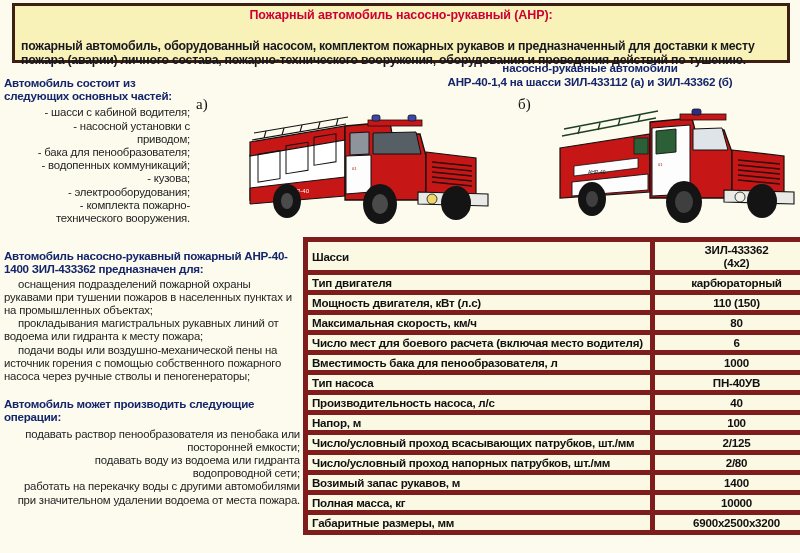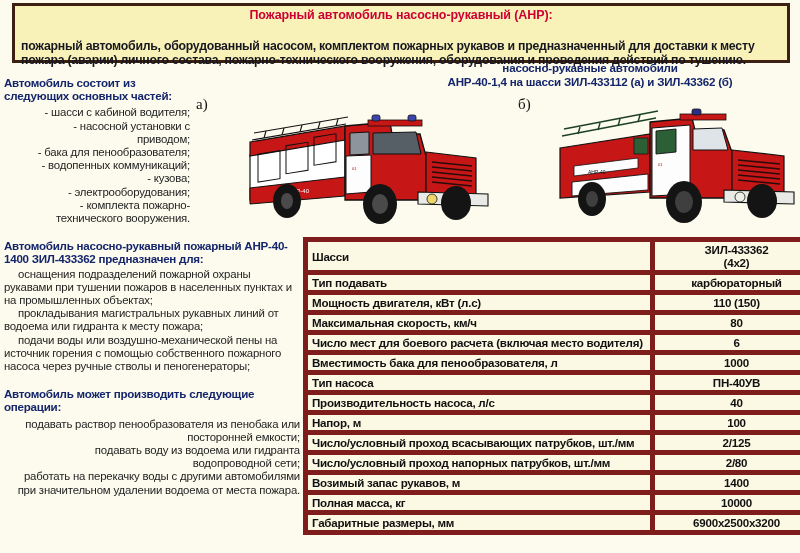--- a/index.html
+++ b/index.html
@@ -63,21 +63,21 @@
   .hl.narrow{width:176px;}
   .para{
     color:#232323;
     font-size:11.4px;
     line-height:13.2px;
     letter-spacing:-0.2px;
     margin:0;
   }
   .para.narrow{width:186px;}
   .indent{text-indent:14px;}
-  .blk{margin-top:14px;}
+  .blk{margin-top:24px;}
   .blk-sm{margin-top:4px;text-align:right;}
 
   
   .fig-label{
     position:absolute;
     font-family:"Liberation Serif", serif;
     font-size:15px;
     color:#101010;
   }
 
@@ -265,21 +265,21 @@
   <table class="spec-table">
     <tbody>
       <tr>
         <td class="k">Шасси</td>
         <td class="v">
           <span class="sub">ЗИЛ-433362</span>
           <span class="sub">(4х2)</span>
         </td>
       </tr>
       <tr>
-        <td class="k">Тип подавать</td>
+        <td class="k">Тип двигателя</td>
         <td class="v">карбюраторный</td>
       </tr>
       <tr>
         <td class="k">Мощность двигателя, кВт (л.с)</td>
         <td class="v">110 (150)</td>
       </tr>
       <tr>
         <td class="k">Максимальная скорость, км/ч</td>
         <td class="v">80</td>
       </tr>

